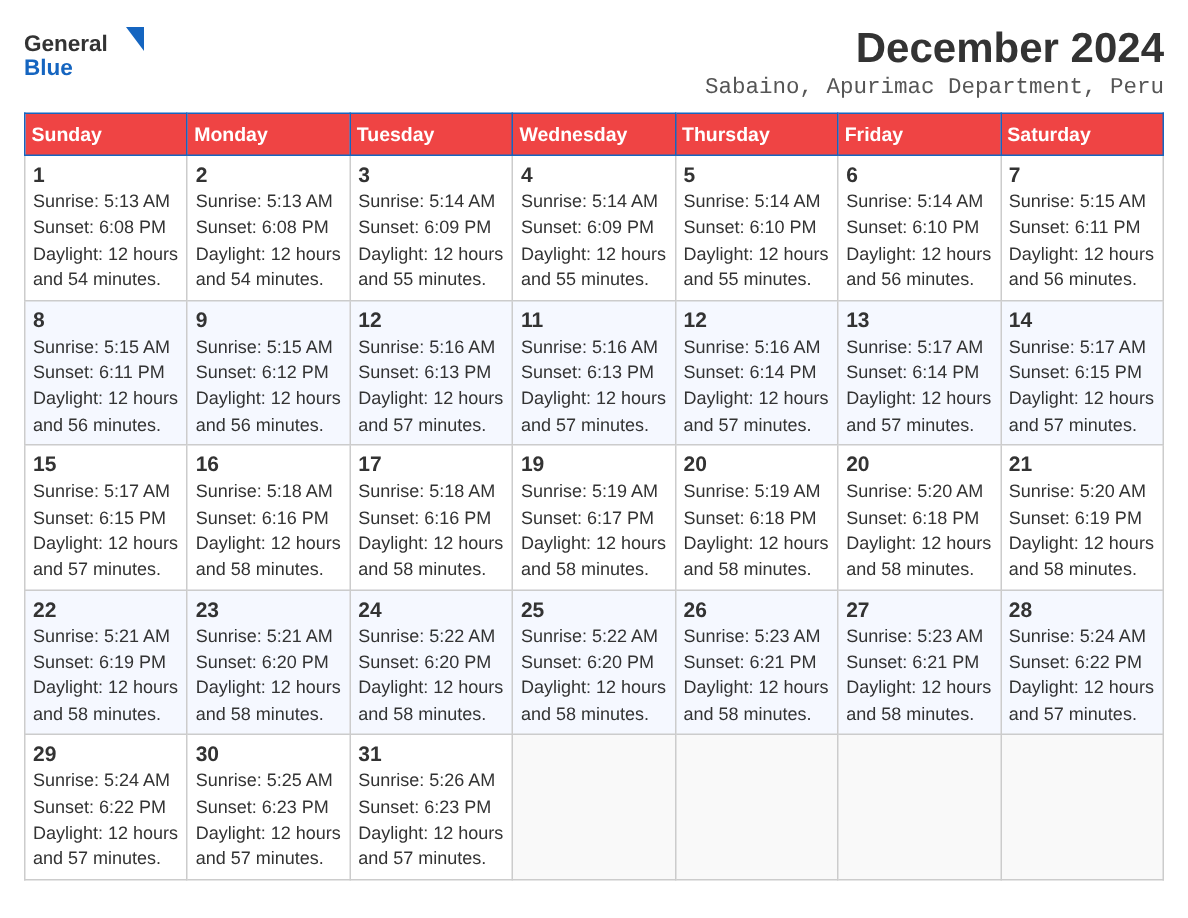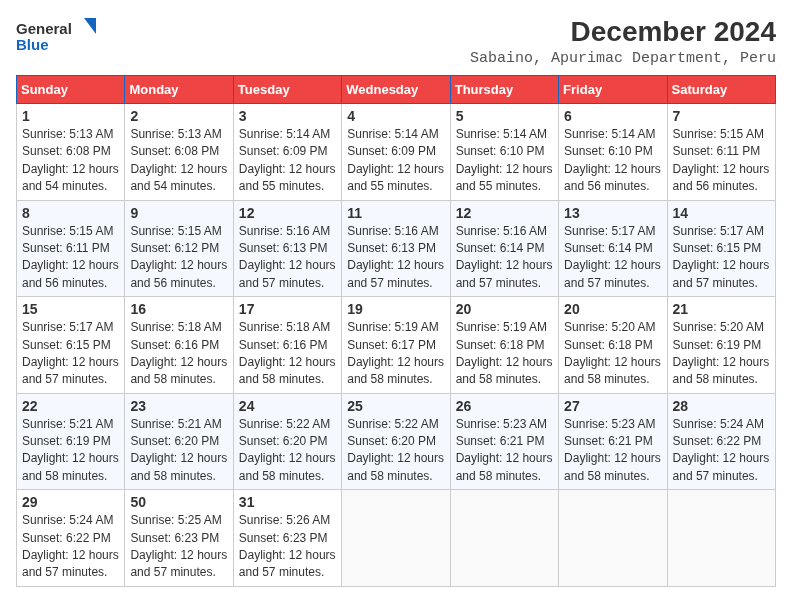--- a/index.html
+++ b/index.html
@@ -340,21 +340,21 @@
       <tr>
         <td>
         <span class="day-number">29</span>
         <div class="day-info">
           Sunrise: 5:24 AM<br>
           Sunset: 6:22 PM<br>
           Daylight: 12 hours and 57 minutes.
         </div>
       </td>
         <td>
-        <span class="day-number">50</span>
+        <span class="day-number">30</span>
         <div class="day-info">
           Sunrise: 5:25 AM<br>
           Sunset: 6:23 PM<br>
           Daylight: 12 hours and 57 minutes.
         </div>
       </td>
         <td>
         <span class="day-number">31</span>
         <div class="day-info">
           Sunrise: 5:26 AM<br>

